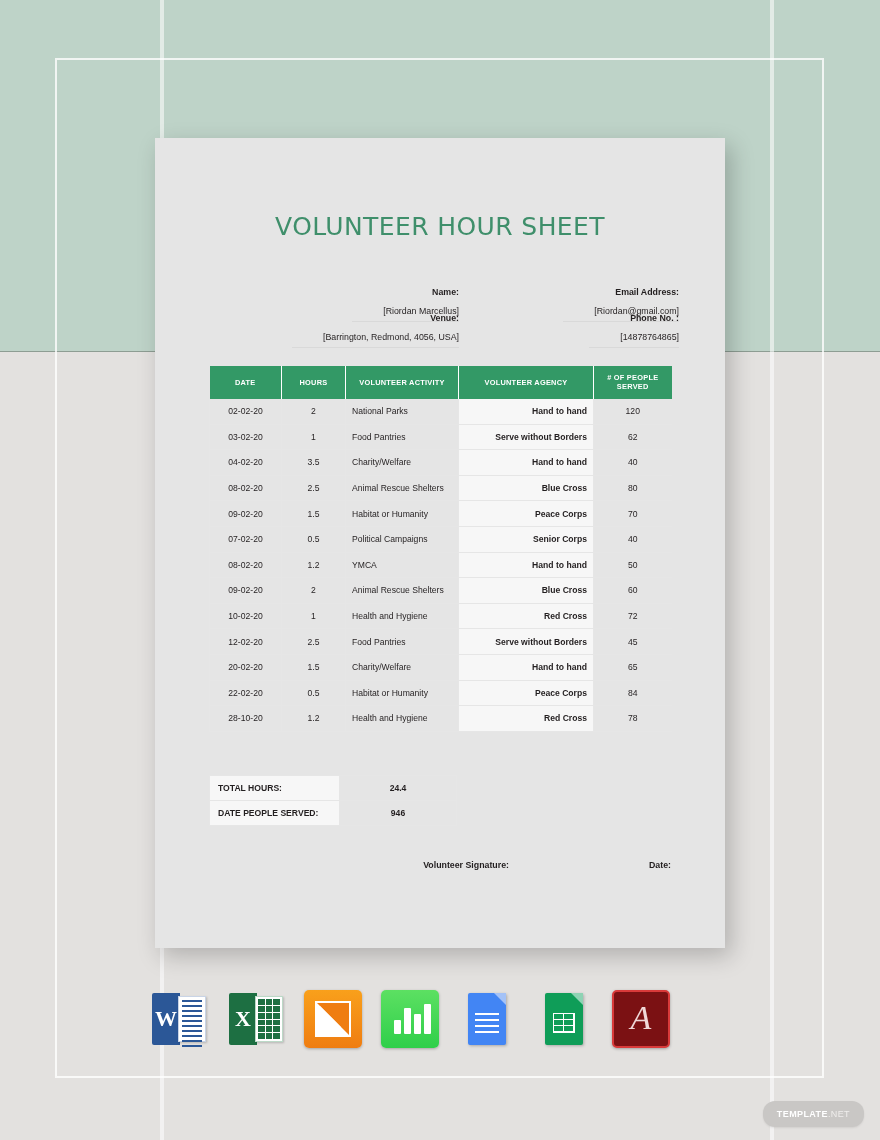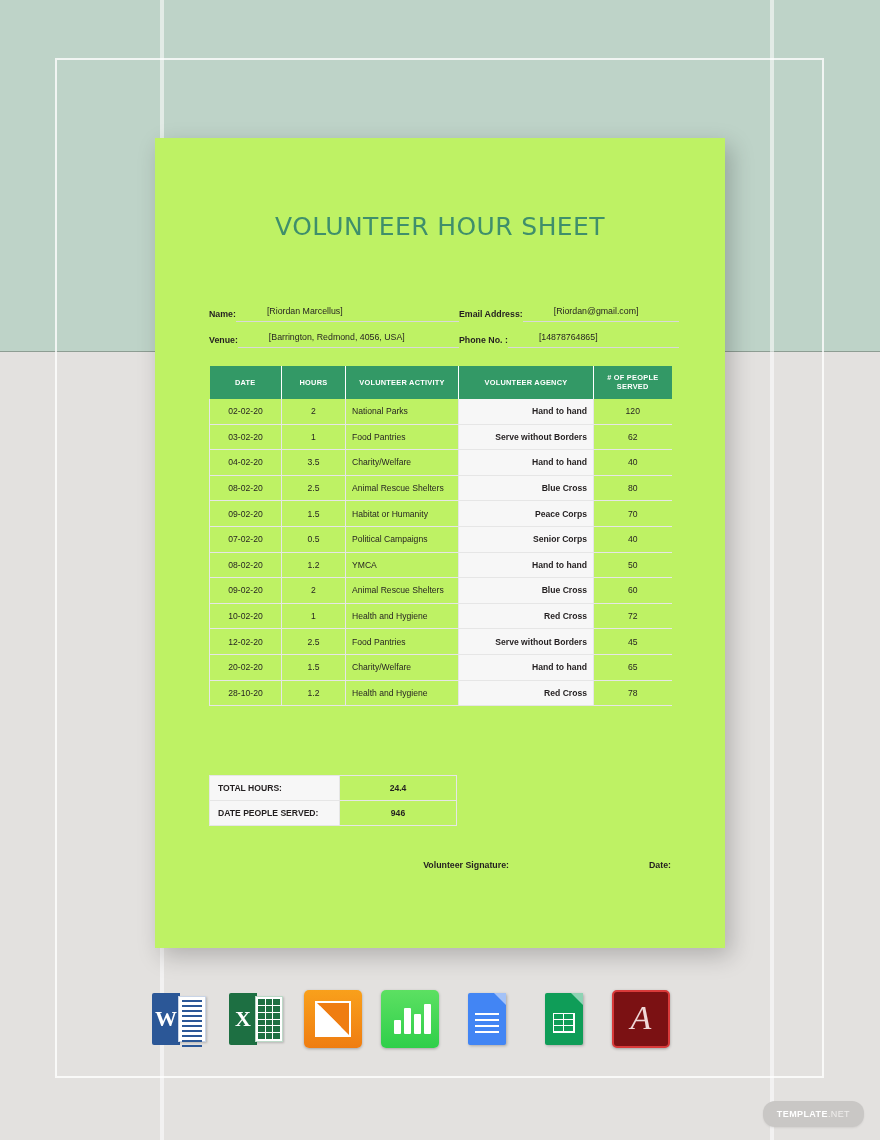--- a/index.html
+++ b/index.html
@@ -37,41 +37,41 @@
   .frame {
     position: absolute;
     left: 55px; top: 58px; width: 769px; height: 1020px;
     border: 2px solid rgba(255,255,255,0.78);
   }
 
   
   .paper {
     position: absolute;
     left: 155px; top: 138px; width: 570px; height: 810px;
-    background: #bef264;
+    background: #e5e5e5;
     box-shadow: 6px 8px 22px rgba(0,0,0,0.22);
   }
 
   
   .doc { position: relative; width: 100%; height: 100%; }
 
   .doc-title {
     position: absolute; left: 0; top: 74px; width: 100%;
     text-align: center;
     font-family: "DejaVu Sans", sans-serif;
     font-size: 25px;
     font-weight: 400;
     letter-spacing: 0.4px;
     color: #3f8f6b;
   }
 
   
   .meta { position: absolute; left: 54px; top: 158px; width: 470px; }
   .meta-row { display: flex; height: 26px; align-items: flex-end; }
-  .meta-col { display: flex; align-items: flex-end; }
+  .meta-col { display: flex; align-items: flex-end; flex-direction: column; }
   .meta-col.left { width: 250px; }
   .meta-col.right { width: 220px; }
   .meta-label {
     font-size: 8.8px; font-weight: bold; color: #231f20;
     white-space: nowrap; padding-bottom: 3px;
   }
   .meta-val-wrap {
     flex: 1; border-bottom: 1px solid #d9d9d9;
     padding: 0 0 3px 8px; min-width: 0;
   }
@@ -407,20 +407,27 @@
             <td class="c-served">45</td>
           </tr>
           <tr>
             <td class="c-date">20-02-20</td>
             <td class="c-hours">1.5</td>
             <td class="c-act">Charity/Welfare</td>
             <td class="c-agency">Hand to hand</td>
             <td class="c-served">65</td>
           </tr>
           <tr>
+            <td class="c-date">22-02-20</td>
+            <td class="c-hours">0.5</td>
+            <td class="c-act">Habitat or Humanity</td>
+            <td class="c-agency">Peace Corps</td>
+            <td class="c-served">84</td>
+          </tr>
+          <tr>
             <td class="c-date">28-10-20</td>
             <td class="c-hours">1.2</td>
             <td class="c-act">Health and Hygiene</td>
             <td class="c-agency">Red Cross</td>
             <td class="c-served">78</td>
           </tr>
         </tbody>
     </table>
 
     <table class="totals">

